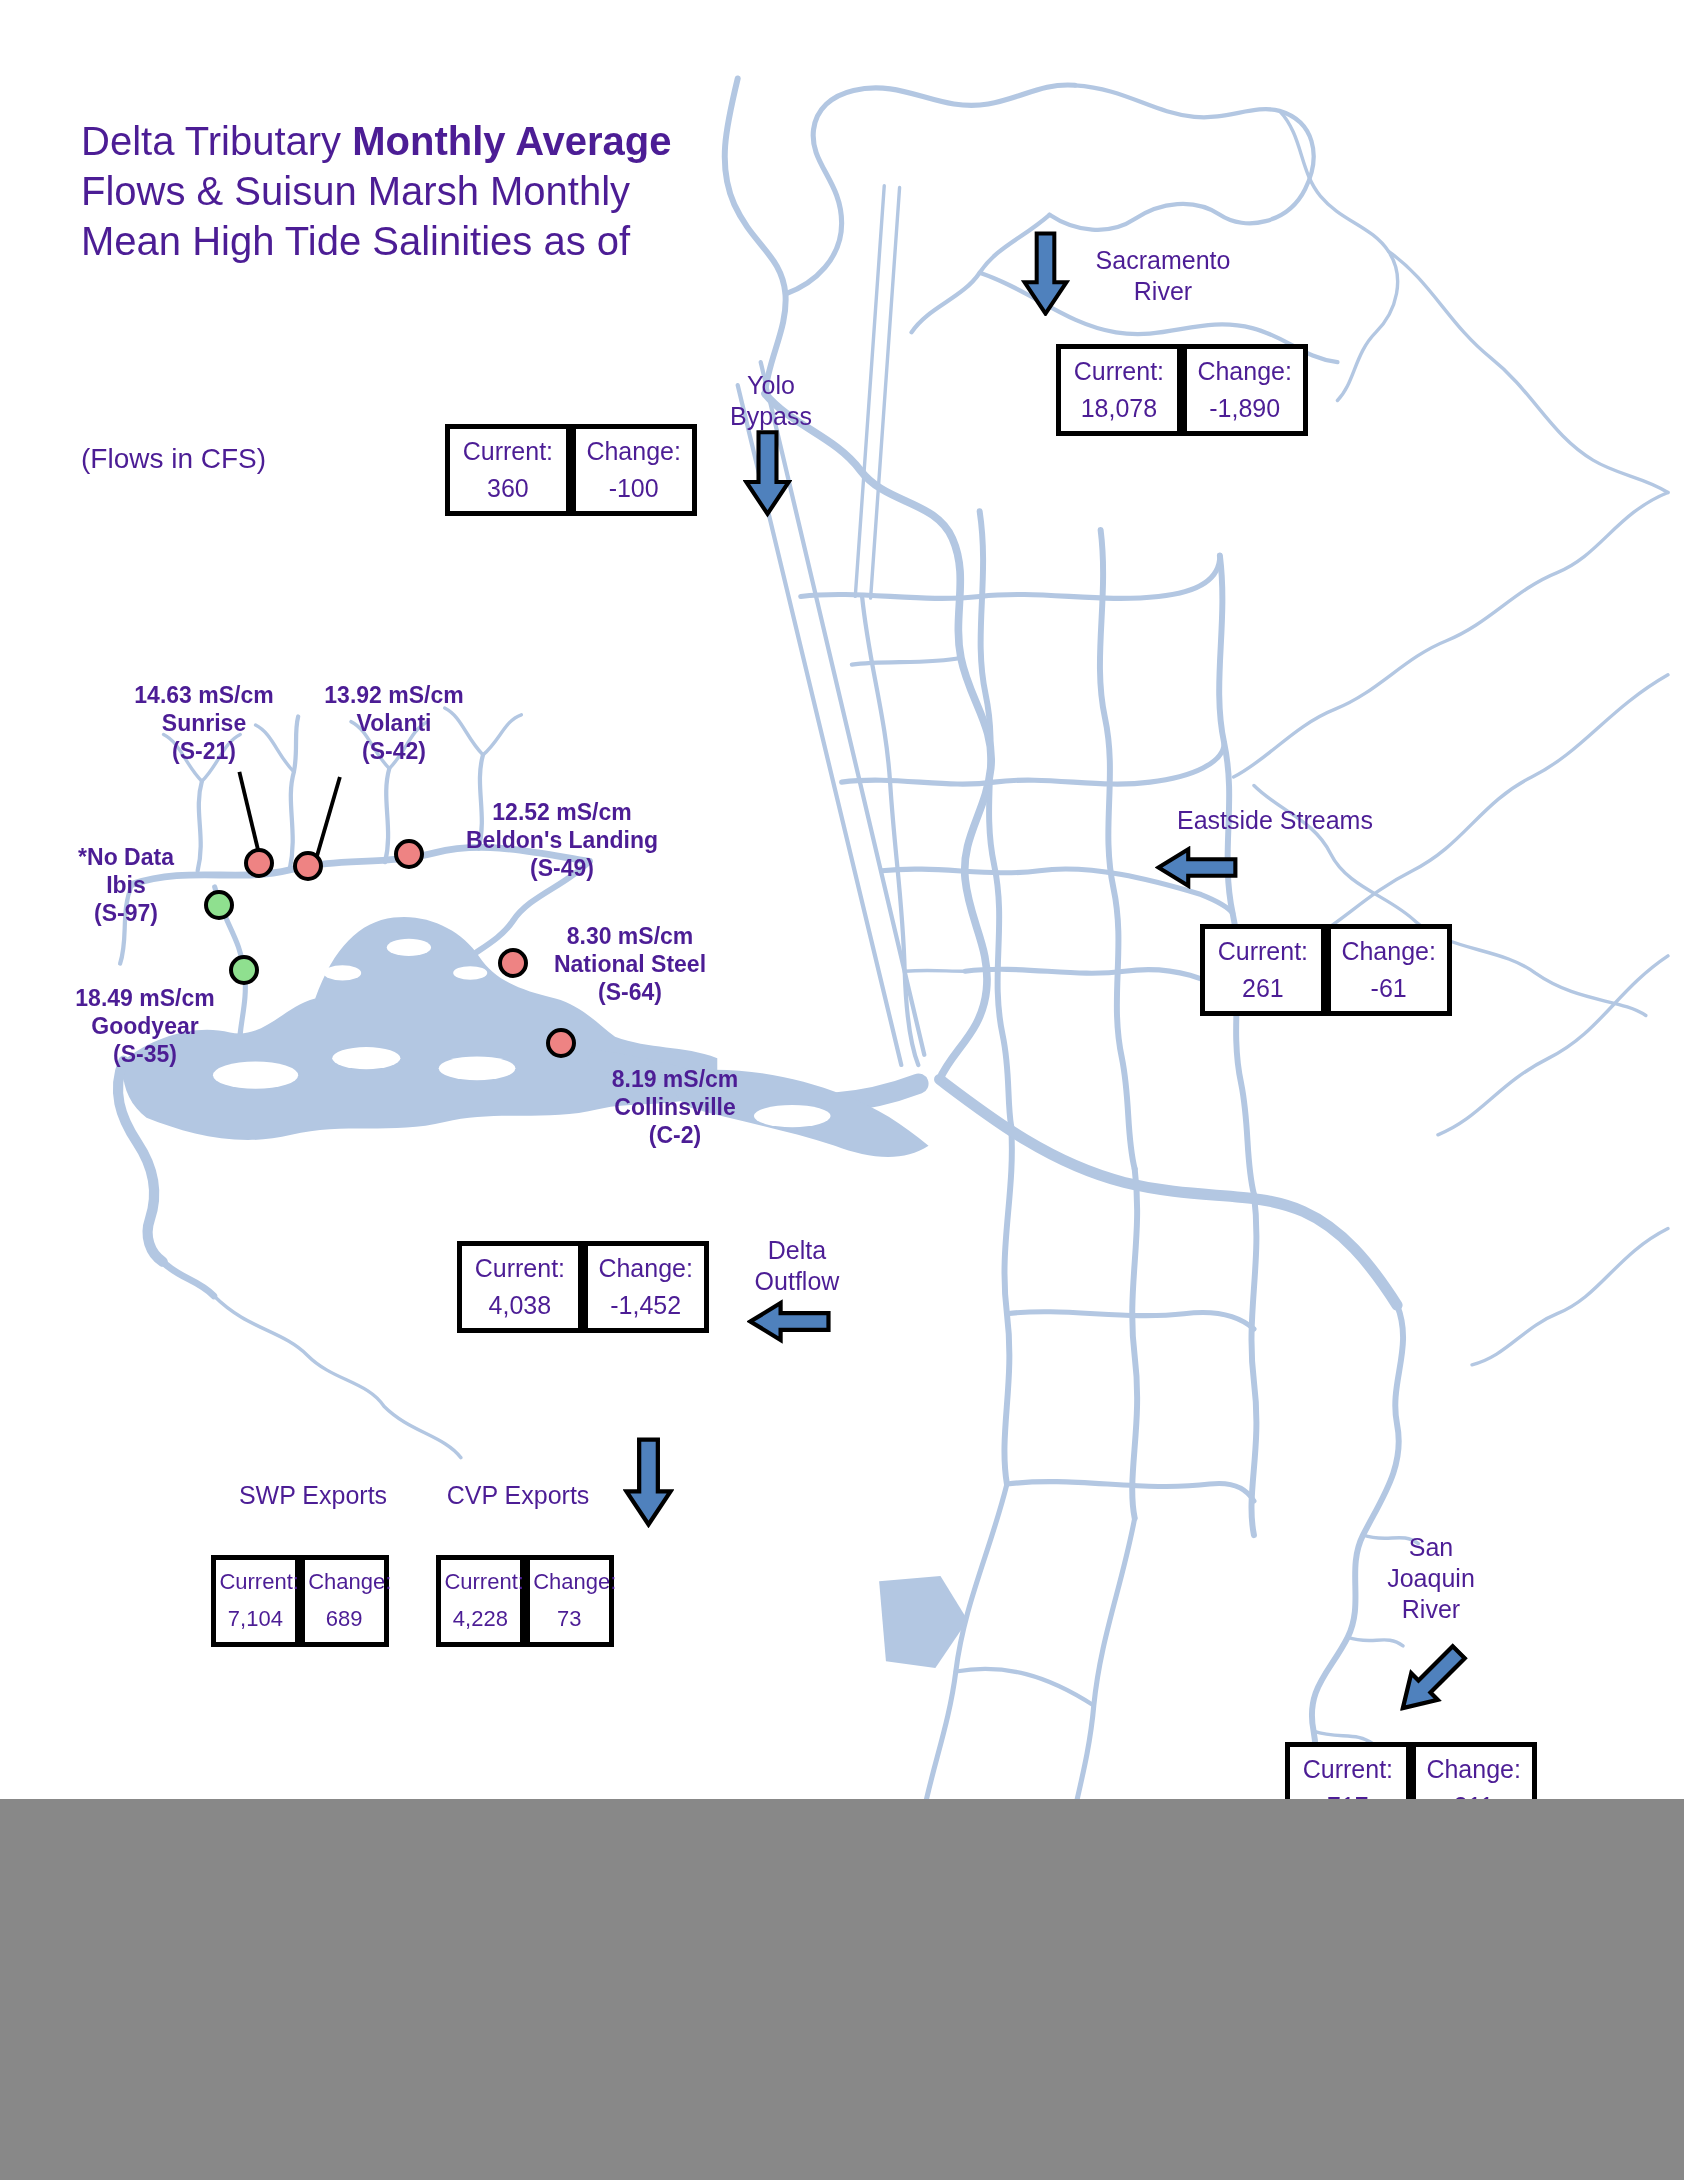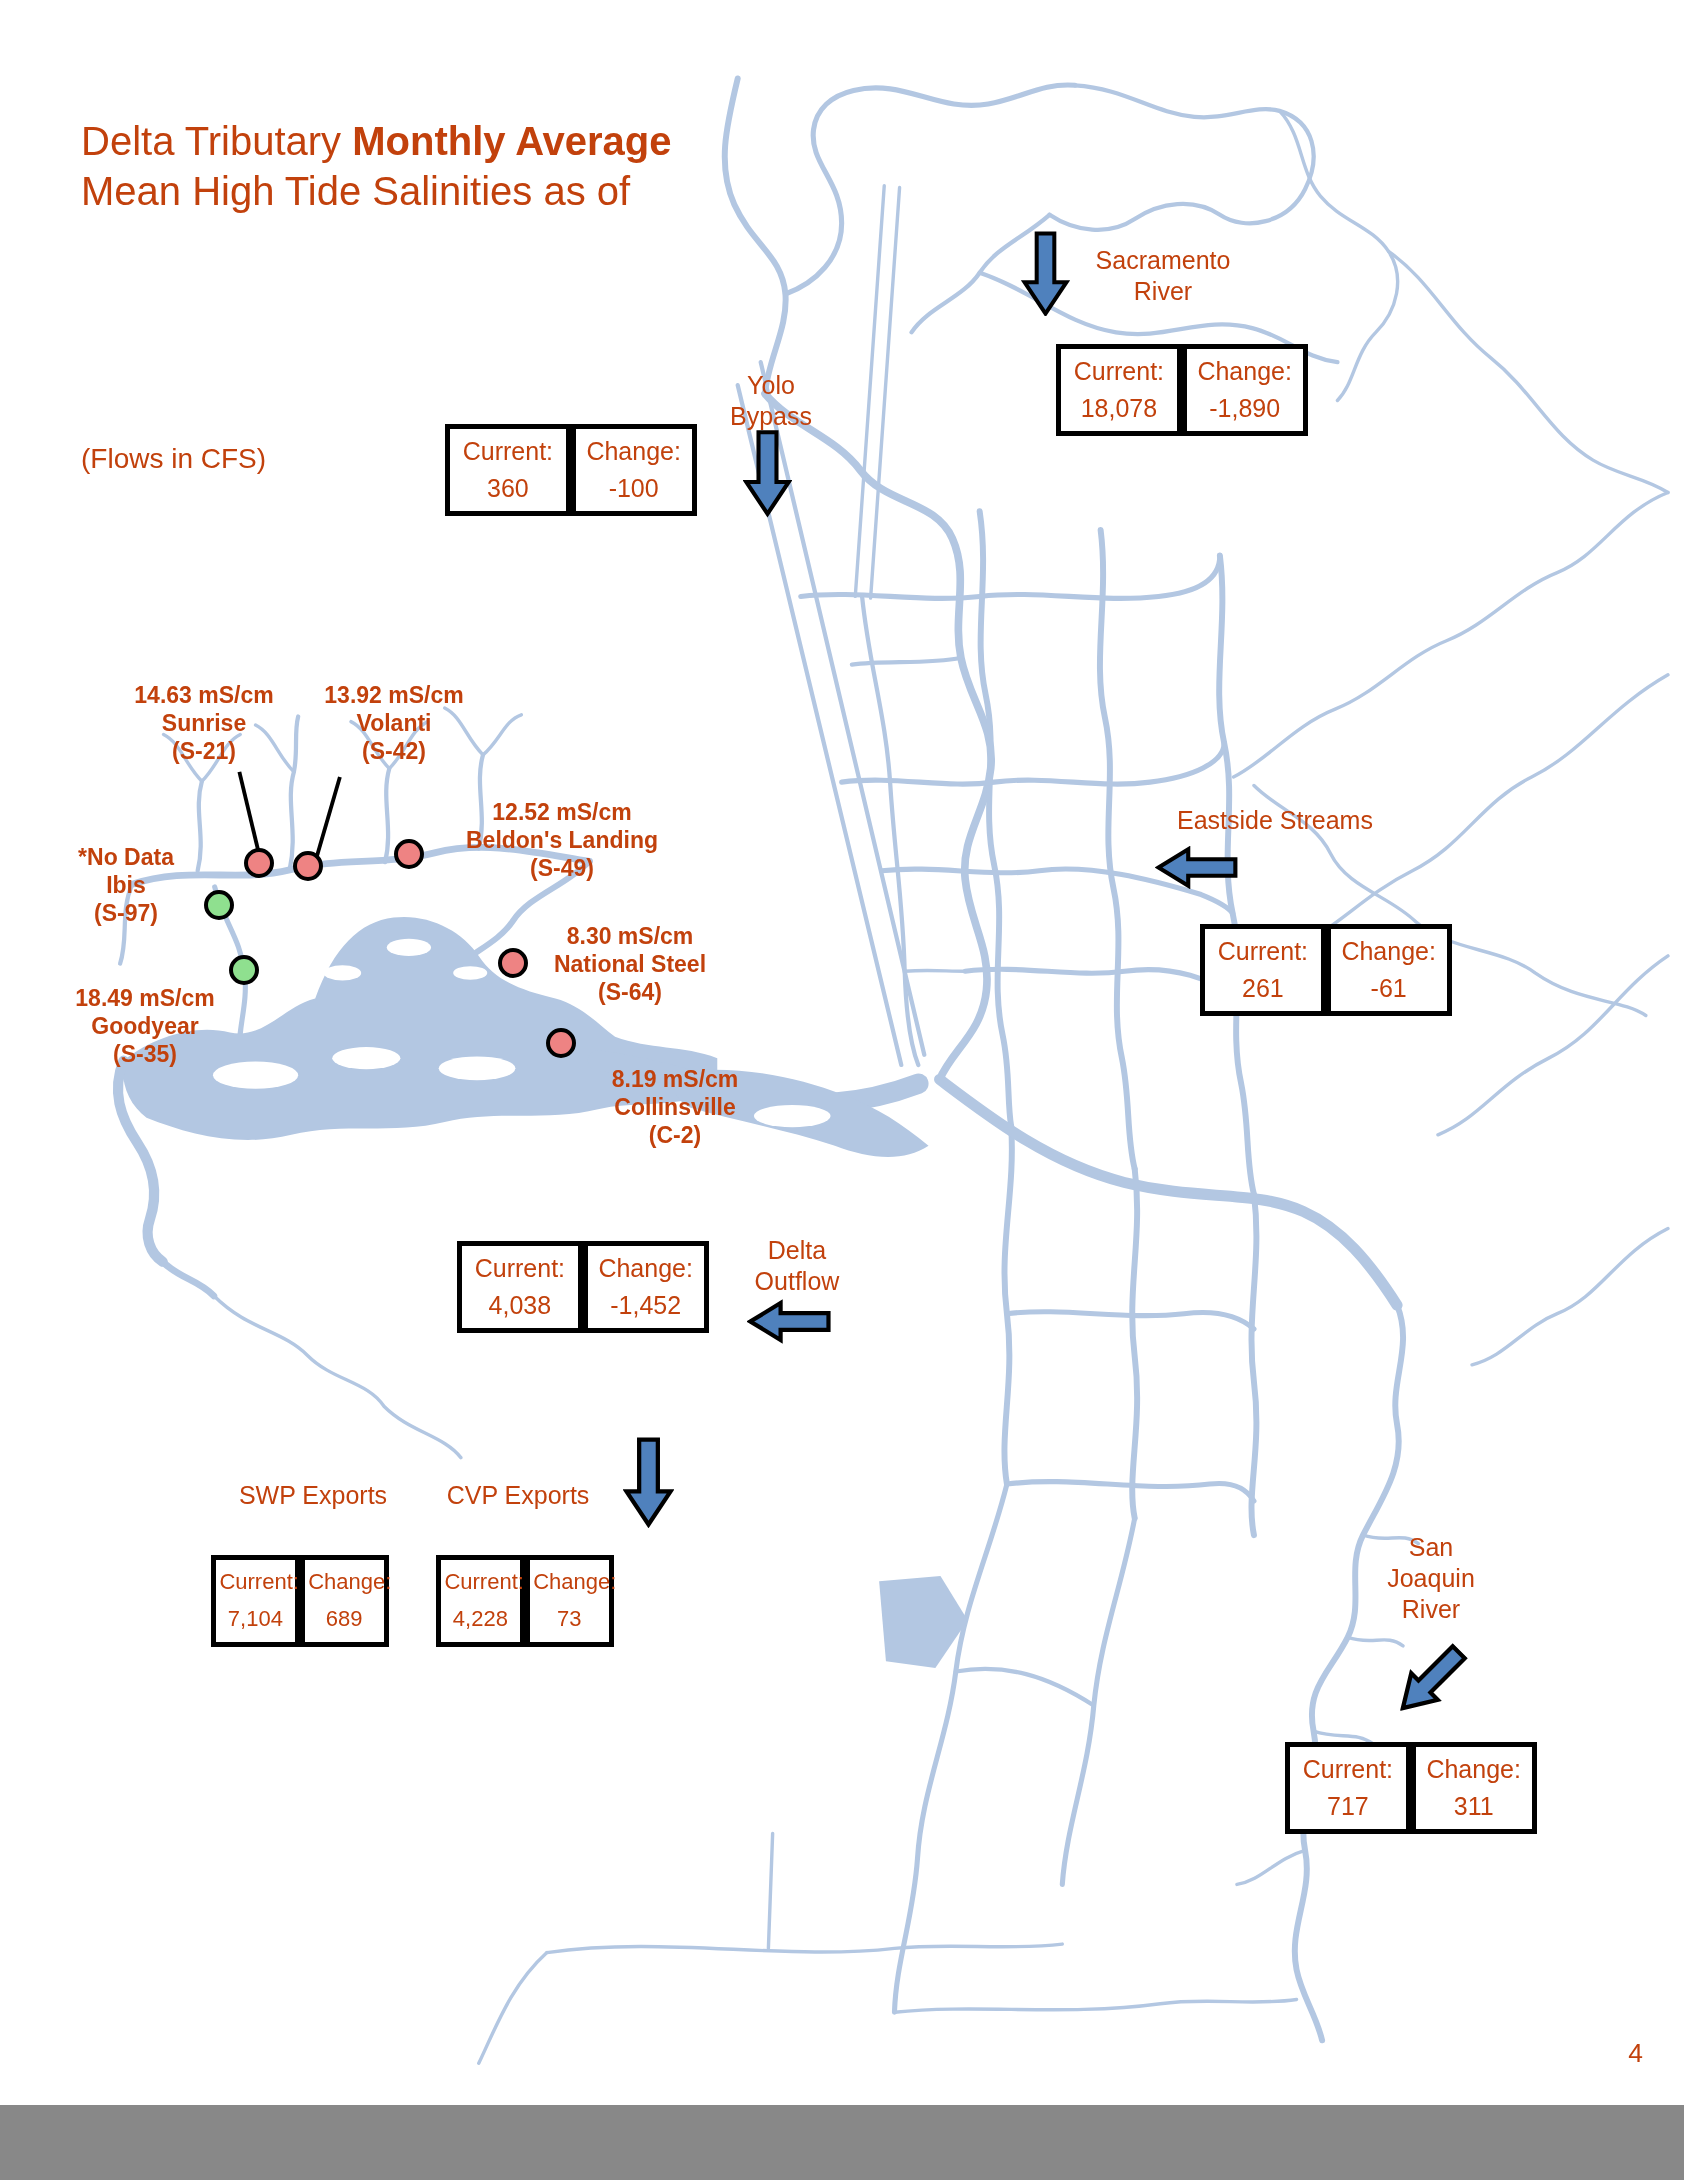--- a/index.html
+++ b/index.html
@@ -1,18 +1,18 @@
 <!DOCTYPE html>
 <html style="--water: #b3c7e2; --arrow-fill: #4f81bd; --arrow-outline: #000000; --station-active: #ee8383; --station-inactive: #8fe08f;font-size:13.6px"><head>
 <meta charset="utf-8">
 <style>
   html,body { margin:0; padding:0; background:#888; }
   .page {
-    position:relative; width:1685px; height:2105px; background:#ffffff;
-    font-family:"Liberation Sans", sans-serif; color:#c2410c; overflow:hidden;
+    position:relative; width:1685px; height:1799px; background:#ffffff;
+    font-family:"Liberation Sans", sans-serif; color:#4c1d95; overflow:hidden;
     margin:0 auto;
   }
   svg.map { position:absolute; left:0; top:0; }
   .wl { stroke: var(--water,#b3c7e2); fill:none; stroke-linecap:round; stroke-linejoin:round; }
   .wf { fill: var(--water,#b3c7e2); stroke:none; }
   .hole { fill:#ffffff; stroke:none; }
   .leader { stroke:#000; stroke-width:4.5; }
 
   .title {
     position:absolute; left:81px; top:116px; font-size:40px; line-height:50px; letter-spacing:0px;
@@ -145,20 +145,21 @@
     <path class="wl" stroke-width="24" d="M 702,1245 C 762,1252 822,1272 882,1287 C 942,1302 1012,1297 1078,1272"></path>
     <path class="wf" d="M 800,1258 C 860,1250 930,1262 990,1285 C 1030,1300 1060,1320 1090,1345 C 1060,1365 1020,1360 980,1345 C 920,1325 860,1315 810,1300 C 790,1290 785,1270 800,1258 Z"></path>
     <ellipse class="hole" cx="930" cy="1310" rx="45" ry="13"></ellipse>
 
     <line class="leader" x1="281" y1="906" x2="303" y2="998"></line>
     <line class="leader" x1="399" y1="912" x2="372" y2="1005"></line>
   </svg>
 
   <div class="title">
     <div><span>Delta Tributary </span><span class="b">Monthly Average</span></div>
+    <div>Flows &amp; Suisun Marsh Monthly</div>
     <div>Mean High Tide Salinities as of</div>
   </div>
   <div class="units-note">(Flows in CFS)</div>
 
   <div class="flow-label" style="left:771px; top:342px;margin-top:28px;">
     <div>Yolo</div>
       <div>Bypass</div>
   </div>
   <svg class="arrow" style="left:743px; top:428px;" width="49" height="90" viewBox="0 0 60 106">
     <polygon points="19,3 41,3 41,64 56,64 30,103 4,64 19,64"></polygon>

